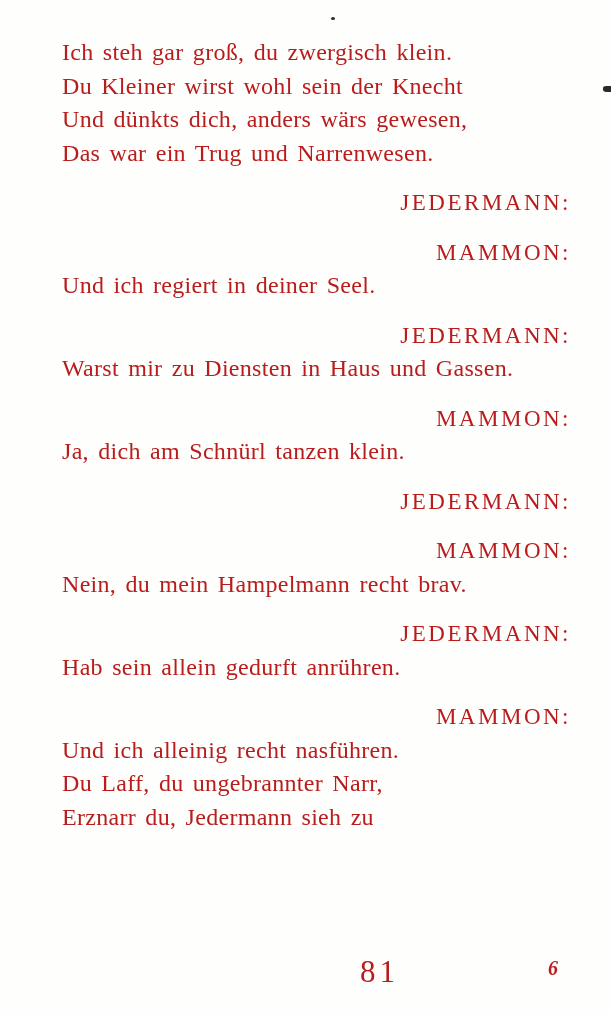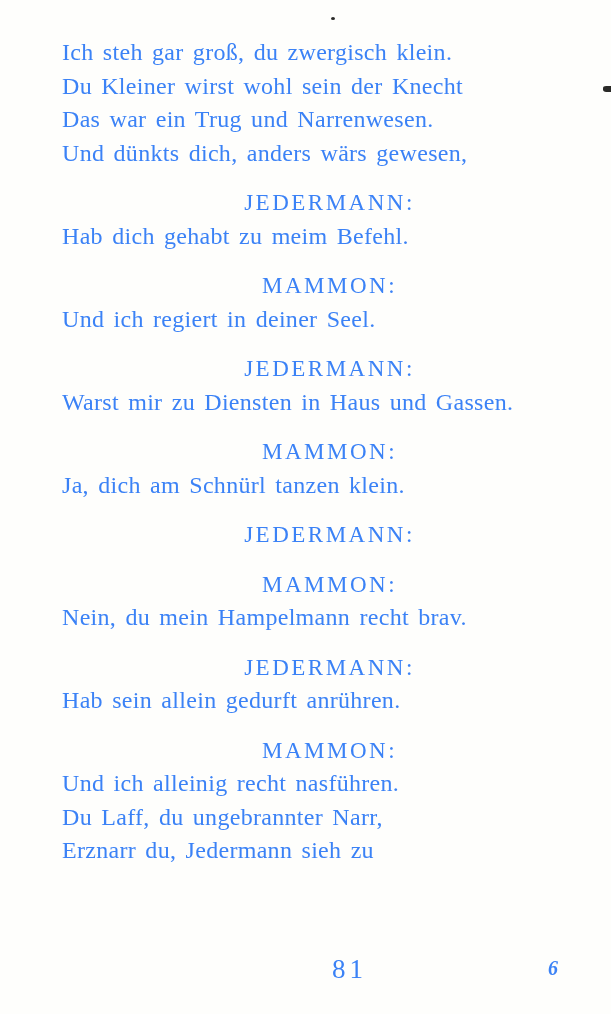--- a/index.html
+++ b/index.html
@@ -7,51 +7,51 @@
     padding: 0;
     background: #ffffff;
   }
   .page {
     position: relative;
     width: 611px;
     height: 1014px;
     background: #fefefc;
     overflow: hidden;
     font-family: "Liberation Serif", "DejaVu Serif", serif;
-    color: #3b82f6;
+    color: #b91c1c;
   }
   .text-block {
     position: absolute;
     top: 36px;
     left: 62px;
     right: 40px;
   }
   .verse-line {
     margin: 0;
     font-size: 24px;
     line-height: 33.5px;
     word-spacing: 3px;
     letter-spacing: 0.3px;
     white-space: nowrap;
   }
   .speaker {
     margin: 16px 0 0 0;
     font-size: 23px;
     line-height: 33.5px;
     font-weight: normal;
-    text-align: center;
+    text-align: right;
     letter-spacing: 2.5px;
     padding-left: 26px; 
     white-space: nowrap;
   }
   .folio-page {
     position: absolute;
     top: 954px;
-    left: 332px;
-    font-size: 27px;
+    left: 360px;
+    font-size: 31px;
     letter-spacing: 4px;
   }
   .folio-signature {
     position: absolute;
     top: 957px;
     left: 548px;
     font-size: 20px;
     font-style: italic;
     font-weight: bold;
   }
@@ -79,25 +79,24 @@
 
 <div class="page">
 
   <span class="speck speck-top"></span>
   <span class="speck speck-right-edge"></span>
 
   <div class="text-block">
 
     <p class="verse-line">Ich steh gar groß, du zwergisch klein.</p>
     <p class="verse-line">Du Kleiner wirst wohl sein der Knecht</p>
+    <p class="verse-line">Und dünkts dich, anders wärs gewesen,</p>
     <p class="verse-line">Das war ein Trug und Narrenwesen.</p>
-    <p class="verse-line">Und dünkts dich, anders wärs gewesen,</p>
 
     <p class="speaker">JEDERMANN:</p>
-    <p class="verse-line">Hab dich gehabt zu meim Befehl.</p>
 
     <p class="speaker">MAMMON:</p>
     <p class="verse-line">Und ich regiert in deiner Seel.</p>
 
     <p class="speaker">JEDERMANN:</p>
     <p class="verse-line">Warst mir zu Diensten in Haus und Gassen.</p>
 
     <p class="speaker">MAMMON:</p>
     <p class="verse-line">Ja, dich am Schnürl tanzen klein.</p>
 

